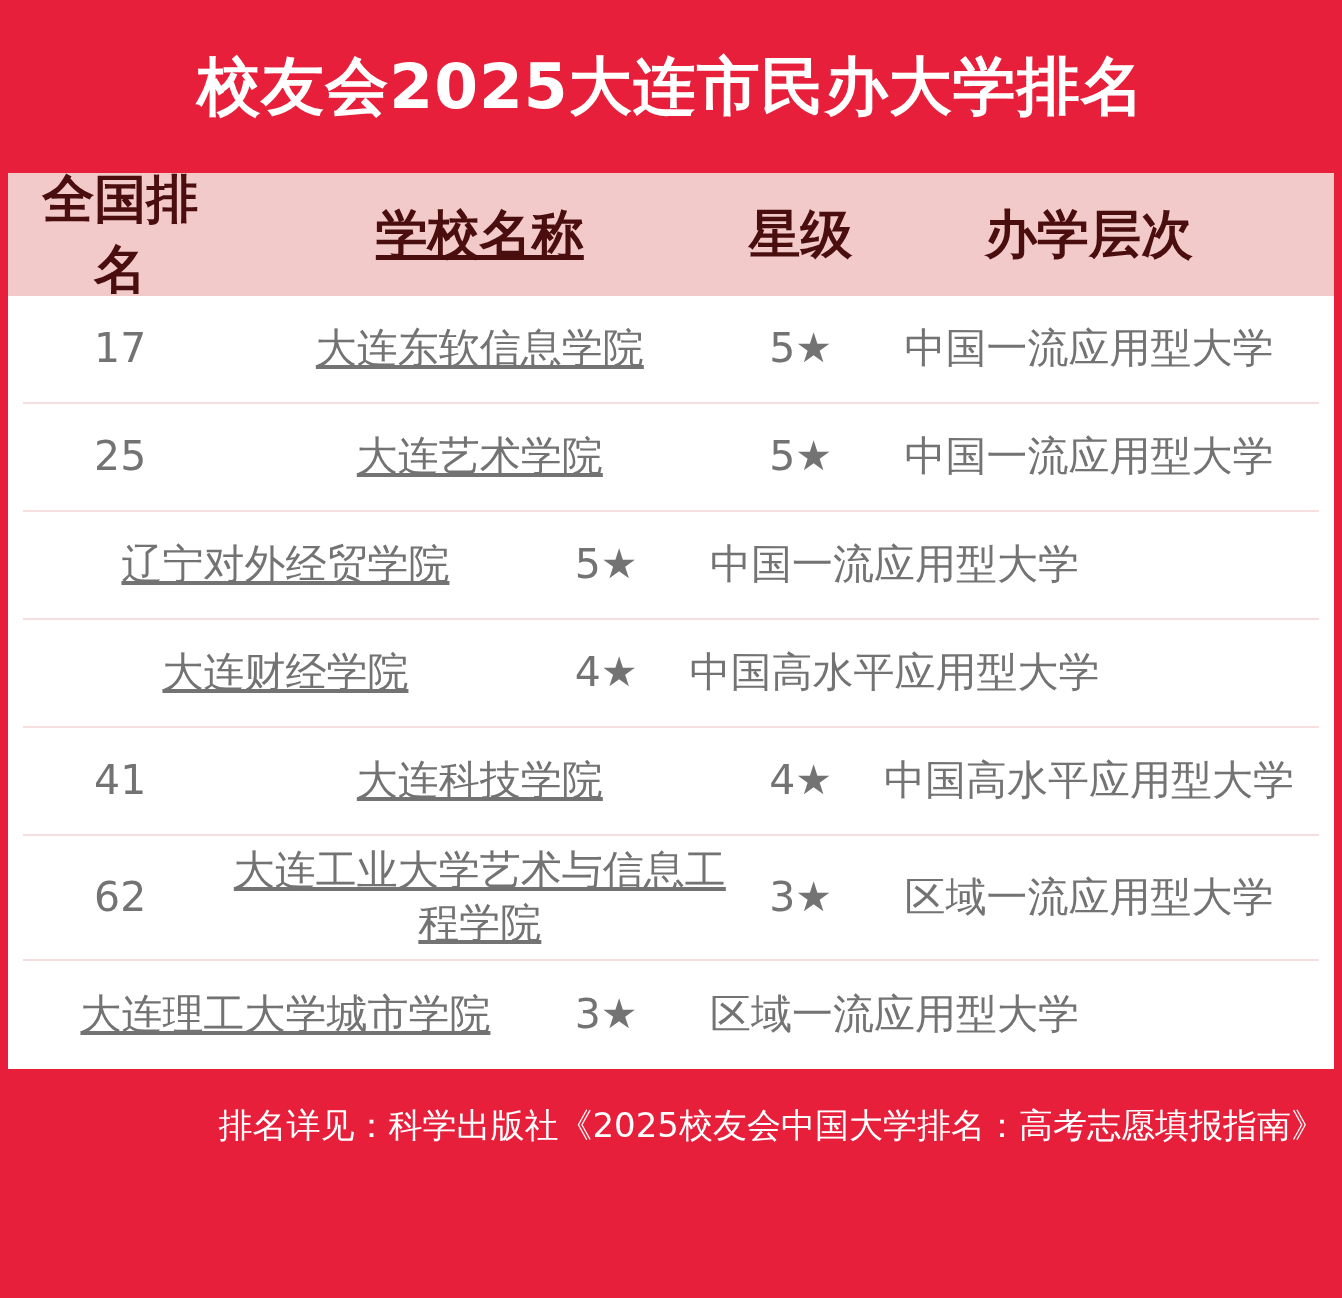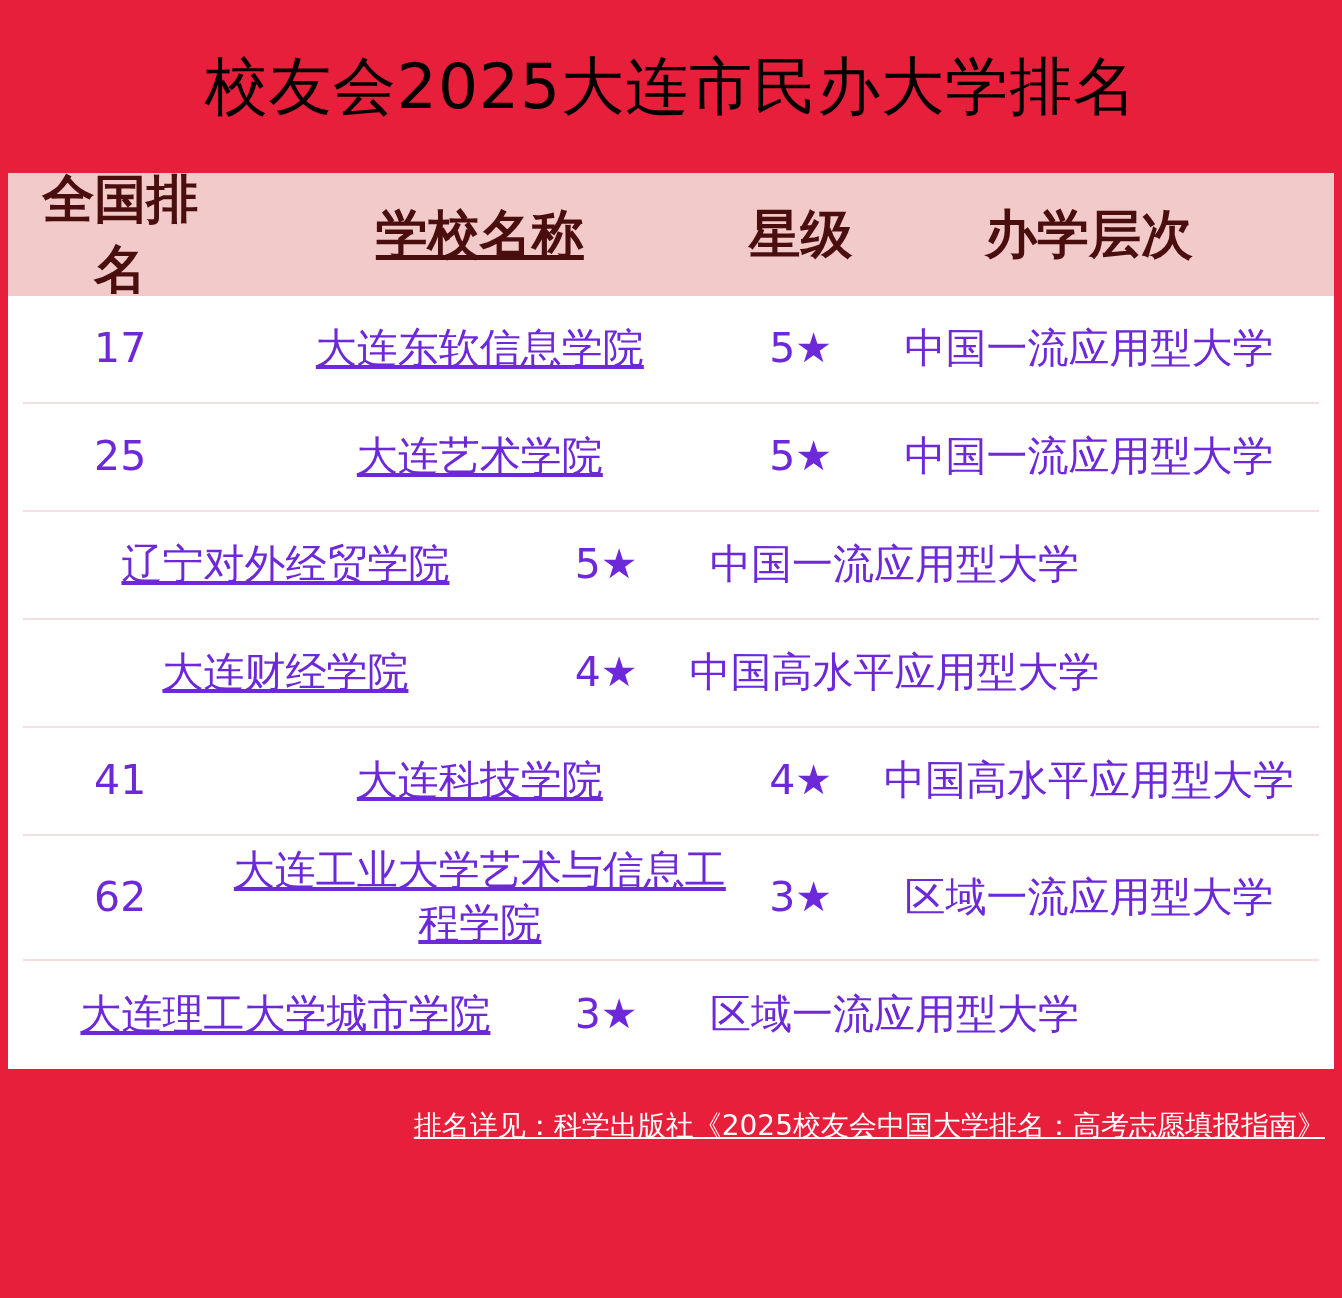--- a/index.html
+++ b/index.html
@@ -14,23 +14,23 @@
     overflow: hidden;
   }
   .title-band {
     height: 173px;
     display: flex;
     align-items: center;
     justify-content: center;
   }
   .title-band h1 {
     margin: 0;
-    color: #000000;
+    color: #ffffff;
     font-size: 63px;
-    font-weight: normal;
+    font-weight: bold;
     letter-spacing: 1px;
     white-space: nowrap;
   }
   .table-wrap {
     margin: 0 8px;
   }
   .thead {
     background: #F2CACA;
     height: 123px;
     display: flex;
@@ -47,21 +47,21 @@
     box-sizing: border-box;
   }
   .trow {
     display: flex;
     align-items: center;
     min-height: 108px;
     padding: 8px 0;
     box-sizing: border-box;
     border-bottom: 2px solid #F8DFDF;
     font-size: 41px;
-    color: #6d28d9;
+    color: #737373;
     line-height: 1.3;
   }
   .trow:last-child {
     border-bottom: none;
   }
   .cell {
     text-align: center;
     box-sizing: border-box;
   }
   .c-rank  { width: 15%; }
@@ -71,23 +71,22 @@
   .footer-band {
     height: 114px;
     display: flex;
     align-items: center;
     justify-content: flex-end;
     padding-right: 17px;
     box-sizing: border-box;
   }
   .footer-band .note {
     color: #FFFFFF;
-    font-size: 28px;
+    font-size: 34px;
     white-space: nowrap;
-    text-decoration: underline;
   }
 </style>
 </head>
 <body>
 
 <div class="title-band">
   <h1>校友会2025大连市民办大学排名</h1>
 </div>
 
 <div class="table-wrap">

